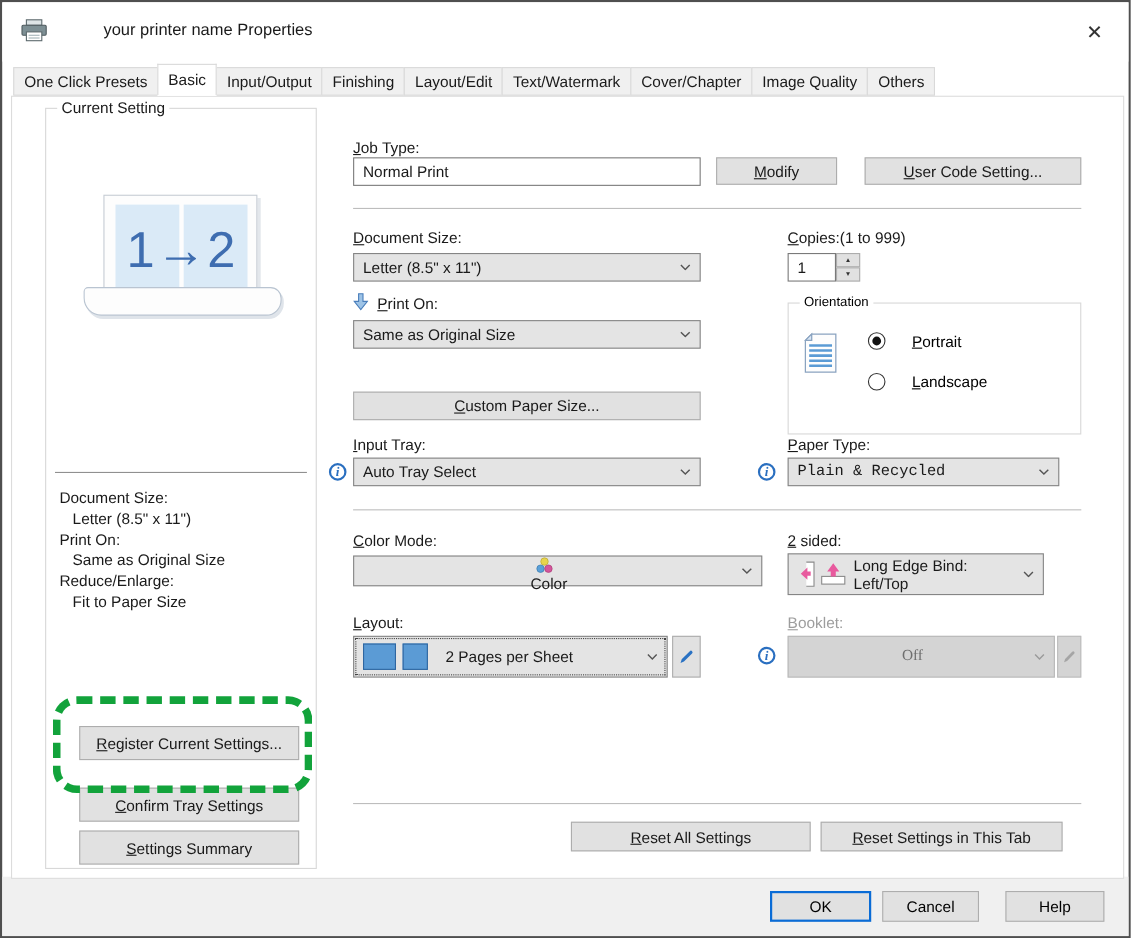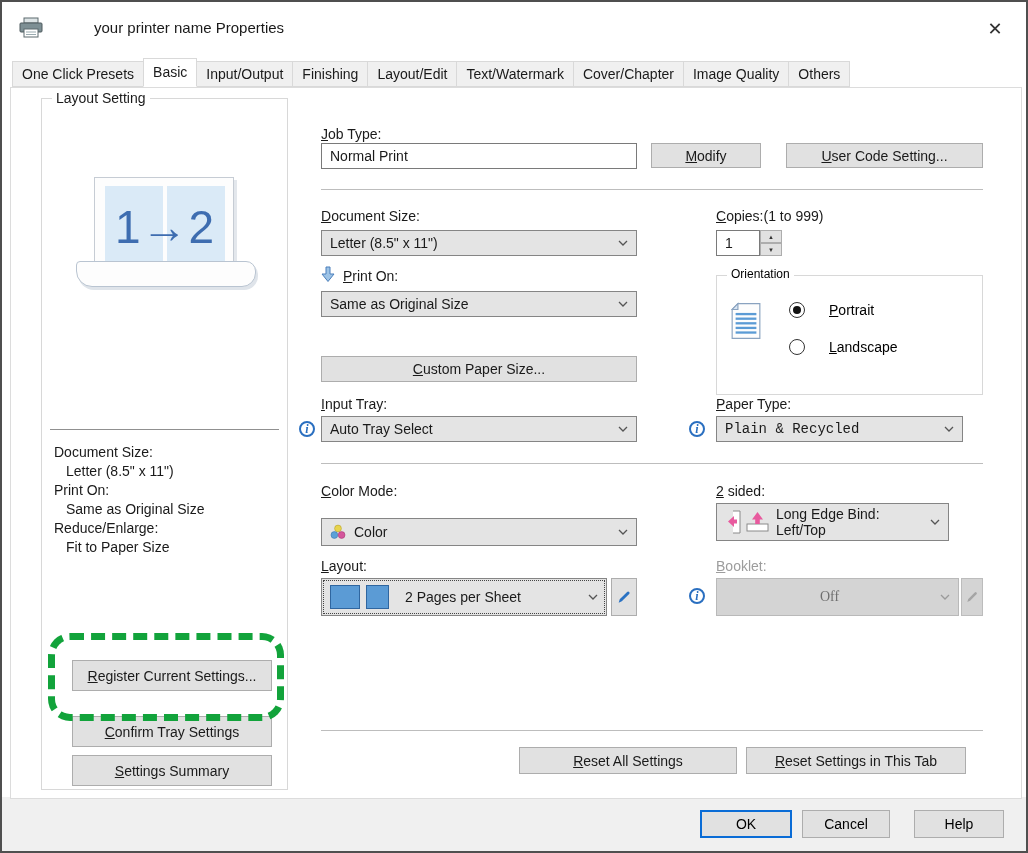--- a/index.html
+++ b/index.html
@@ -96,21 +96,21 @@
     <div class="tab">Layout/Edit</div>
     <div class="tab">Text/Watermark</div>
     <div class="tab">Cover/Chapter</div>
     <div class="tab">Image Quality</div>
     <div class="tab">Others</div>
   </div>
 
   <div id="page">
 
     <div id="current-setting">
-      <span id="cs-legend">Layout Setting</span>
+      <span id="cs-legend">Current Setting</span>
 
       <div id="preview">
         <div id="pv-page">
           <div class="pv-half" id="pv-half-l"></div>
           <div class="pv-half" id="pv-half-r"></div>
           <div id="pv-num">1→2</div>
         </div>
         <div id="pv-curl"></div>
       </div>
 
@@ -203,21 +203,21 @@
     <div class="combo" style="left:705px;top:328px;width:247px;font-family:Liberation Mono, monospace;">
       <span>Plain &amp; Recycled</span>
       <svg class="chev" width="10" height="6" viewBox="0 0 10 6">
           <polyline points="1,1 5,5 9,1" fill="none" stroke="#555" stroke-width="1.3"></polyline>
         </svg>
     </div>
 
     <div class="sep" style="left:310px;top:375px;width:662px;"></div>
 
     <div class="lbl" style="left:310px;top:395px;"><u>C</u>olor Mode:</div>
-    <div class="combo" style="left:310px;top:430px;width:316px;height:28px;">
+    <div class="combo" style="left:310px;top:417px;width:372px;height:28px;flex-direction:column;">
       <span style="margin-right:8px;display:inline-flex;">
         <svg width="16" height="16" viewBox="0 0 16 16">
           <circle cx="8" cy="4.5" r="3.4" fill="#e8d44d" stroke="#b7a32e" stroke-width="0.6"></circle>
           <circle cx="4.4" cy="11" r="3.4" fill="#5aa0d8" stroke="#3a79ad" stroke-width="0.6"></circle>
           <circle cx="11.6" cy="11" r="3.4" fill="#d4569c" stroke="#a93a77" stroke-width="0.6"></circle>
         </svg>
       </span>
       <span>Color</span>
       <svg class="chev" width="10" height="6" viewBox="0 0 10 6">
           <polyline points="1,1 5,5 9,1" fill="none" stroke="#555" stroke-width="1.3"></polyline>

